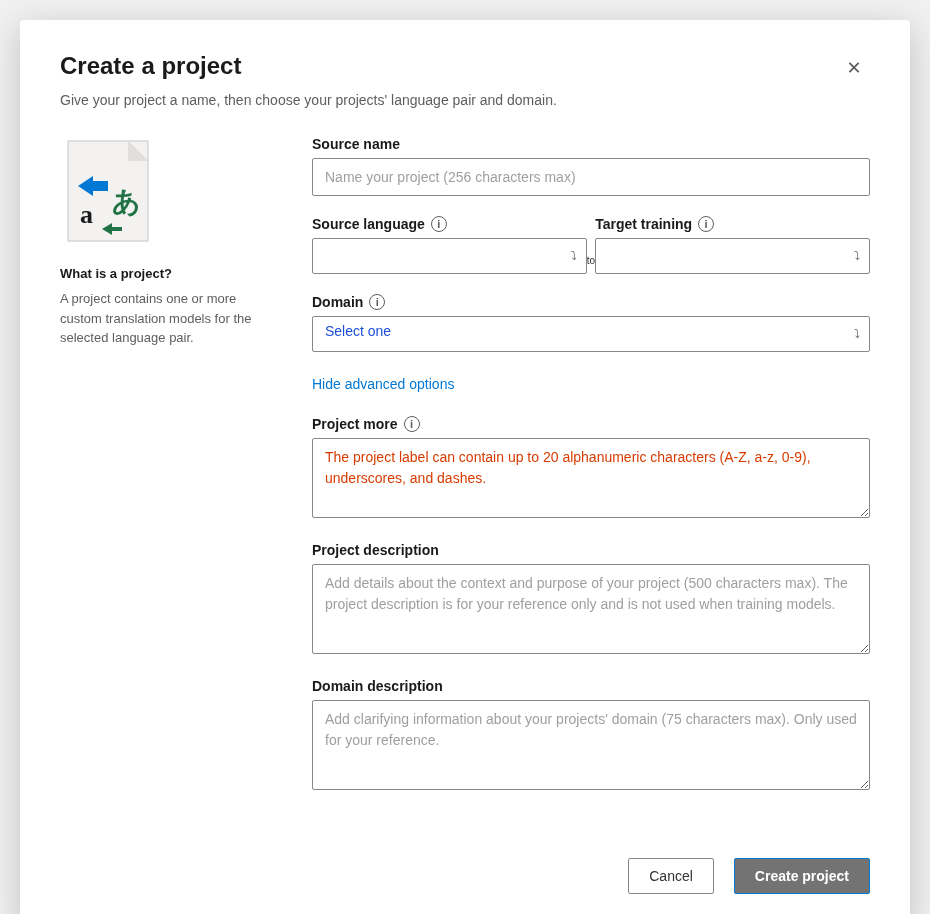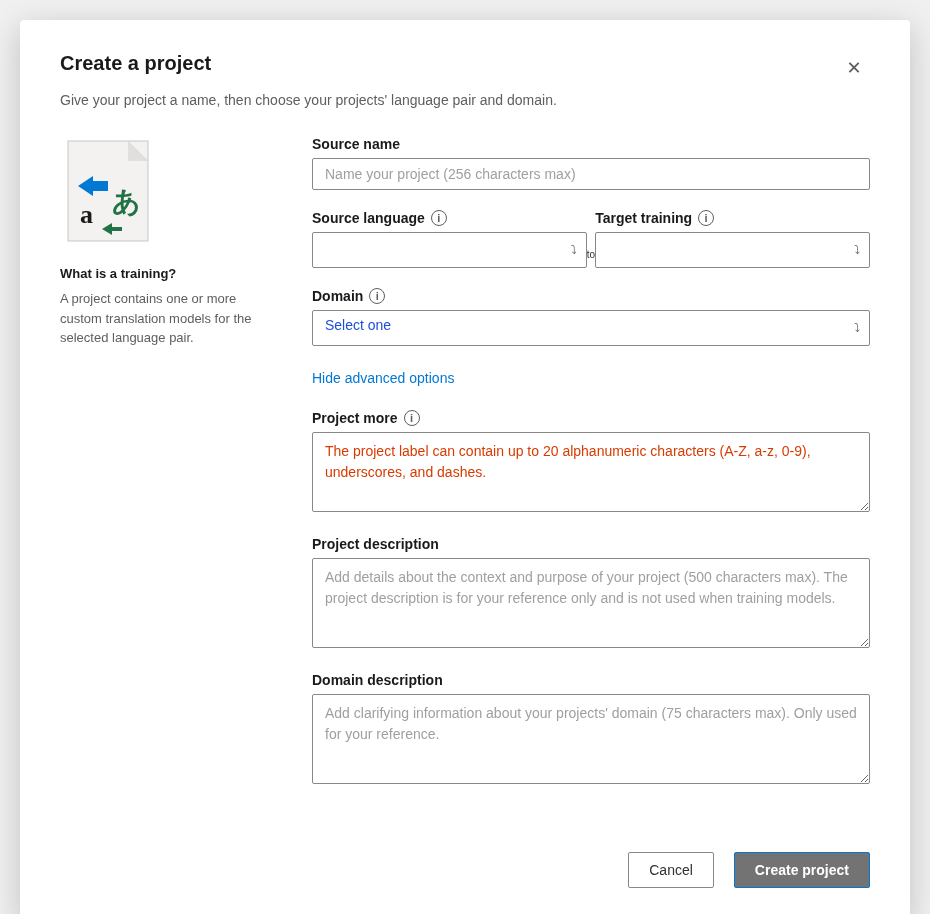--- a/index.html
+++ b/index.html
@@ -29,21 +29,21 @@
     }
 
     .dialog-header {
       display: flex;
       justify-content: space-between;
       align-items: flex-start;
       margin-bottom: 8px;
     }
 
     .dialog-title {
-      font-size: 20px;
+      font-size: 24px;
       font-weight: 600;
       color: #1a1a1a;
     }
 
     .close-btn {
       background: none;
       border: none;
       cursor: pointer;
       font-size: 18px;
       color: #605e5c;
@@ -112,21 +112,21 @@
       border-radius: 50%;
       font-size: 11px;
       font-weight: 700;
       color: #605e5c;
       cursor: default;
       font-style: normal;
     }
 
     .form-input {
       width: 100%;
-      height: 32px;
+      height: 38px;
       border: 1px solid #8a8886;
       border-radius: 2px;
       padding: 0 12px;
       font-size: 14px;
       color: #0f766e;
       background: #ffffff;
       outline: none;
     }
 
     .form-input::placeholder {
@@ -296,21 +296,21 @@
 
           <text x="52" y="75" font-size="28" font-weight="600" fill="#217346" font-family="serif">あ</text>
 
           <g transform="translate(20, 65)">
             <text x="0" y="22" font-size="26" font-weight="700" fill="#1a1a1a" font-family="serif">a</text>
             <path d="M22,28 L32,22 L32,26 L42,26 L42,30 L32,30 L32,34 Z" fill="#217346"></path>
           </g>
         </svg>
       </div>
 
-      <p class="what-is-project">What is a training?</p>
+      <p class="what-is-project">What is a project?</p>
       <p class="what-is-project-desc">A project contains one or more custom translation models for the selected language pair.</p>
     </div>
 
     <div class="right-panel">
 
       <div class="form-group">
         <label class="form-label">
           <span>Source name</span>
         </label>
         <input type="text" class="form-input" placeholder="Name your project (256 characters max)" style="">

